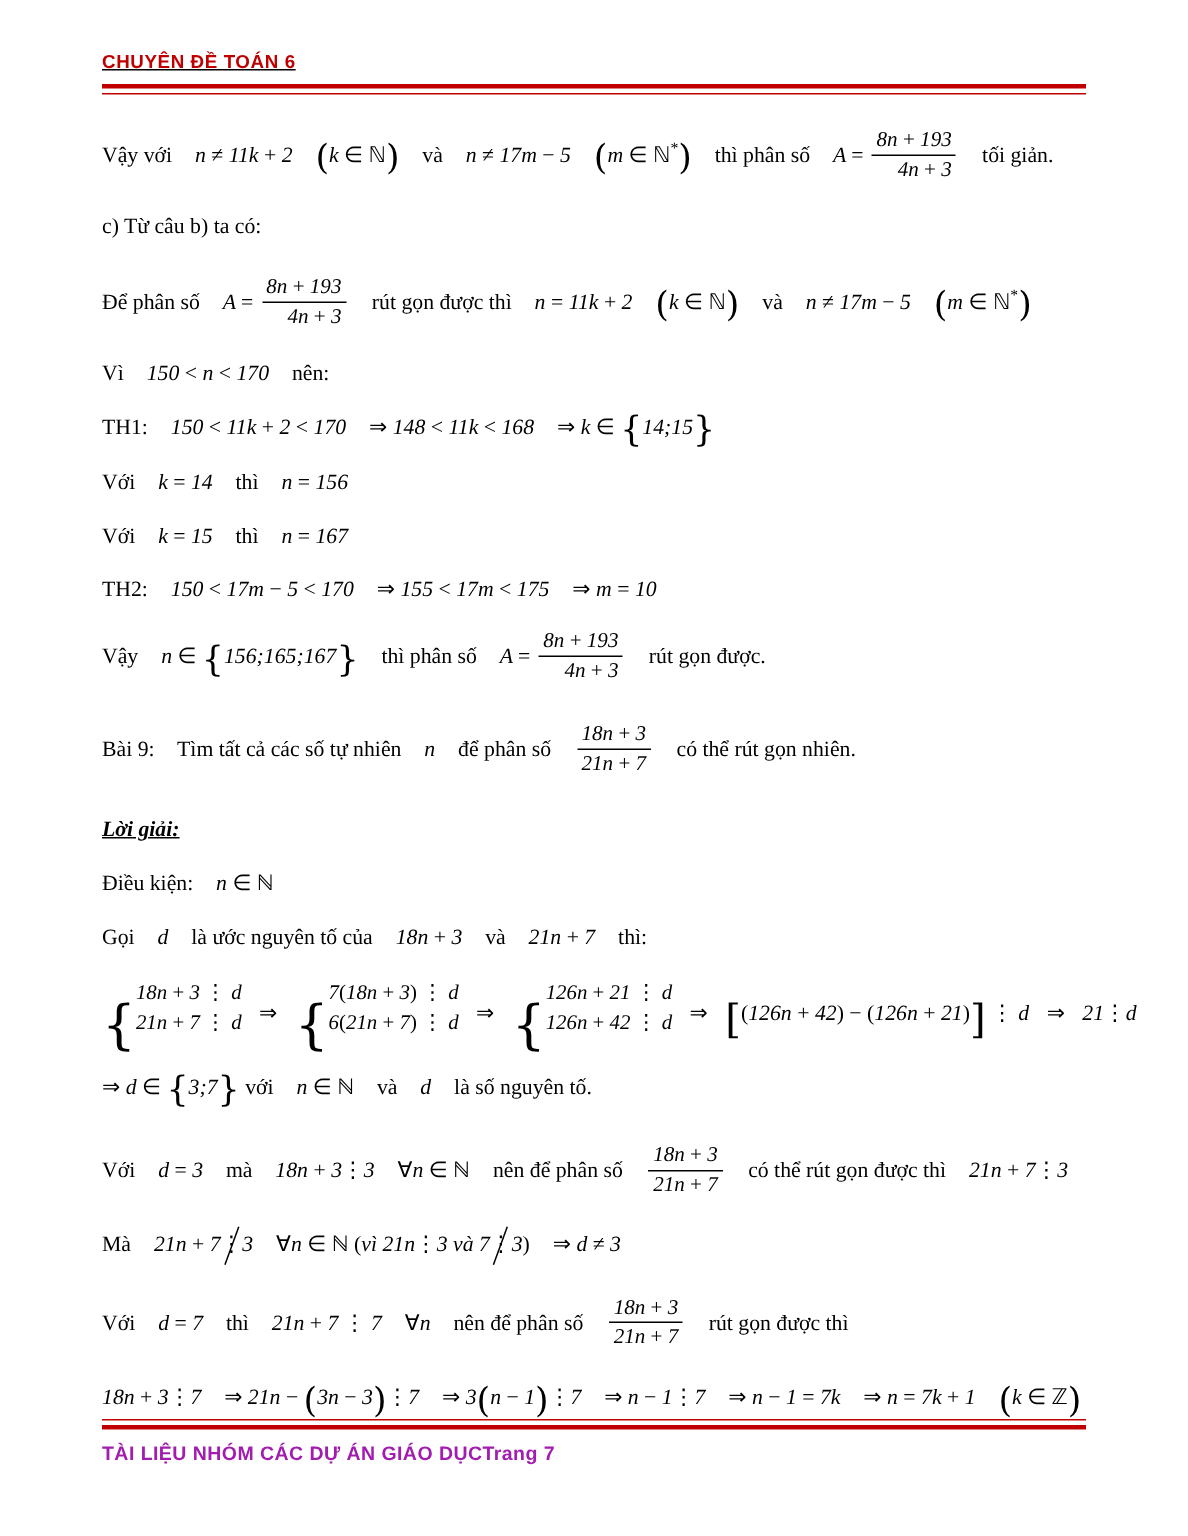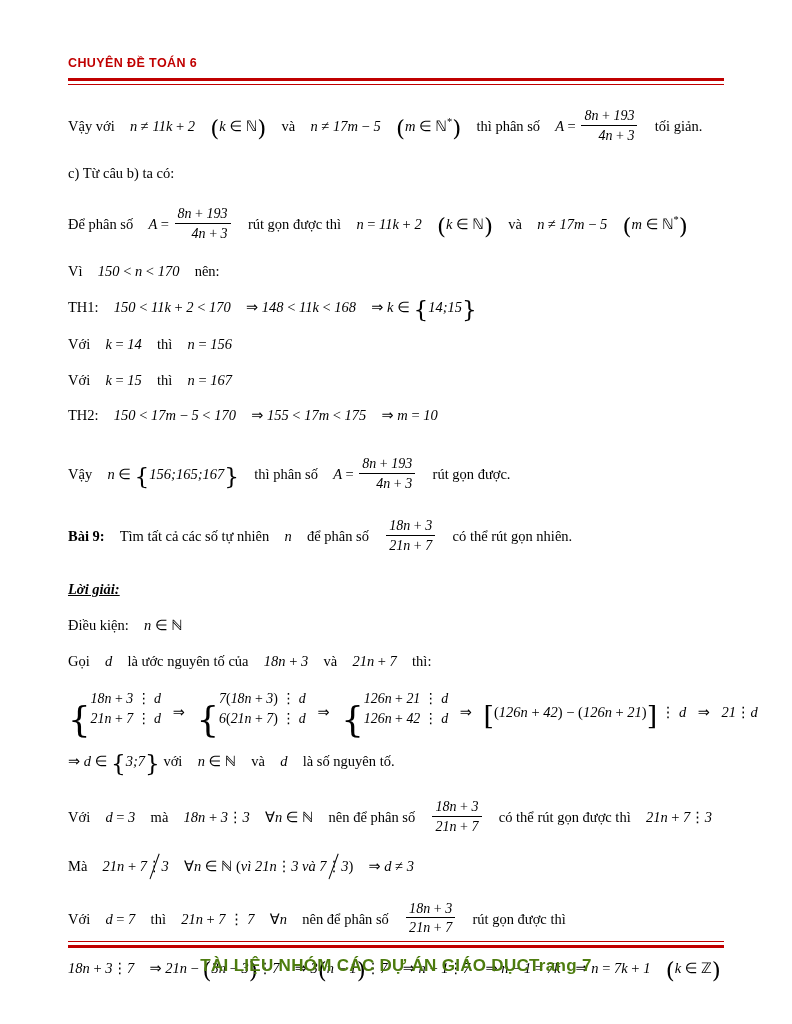--- a/index.html
+++ b/index.html
@@ -15,21 +15,22 @@
   }
   .page {
     position: relative;
     width: 792px;
     height: 1024px;
     box-sizing: border-box;
     padding: 0 68px;
   }
   
   .header {
-    padding-top: 56px;
+    padding-top: 34px;
+    text-decoration: underline;
   }
   .header-title {
     font-family: "Liberation Sans", sans-serif;
     font-weight: bold;
     font-size: 12.5px;
     letter-spacing: 0.4px;
     color: #c00000;
   }
   .rule-top {
     margin-top: 8px;
@@ -45,41 +46,41 @@
     bottom: 48px;
   }
   .rule-bottom {
     border-top: 1px solid #c00000;
     border-bottom: 3px solid #c00000;
     height: 3px;
     margin-bottom: 8px;
   }
   .footer-row {
     display: flex;
-    justify-content: center;
+    justify-content: flex-start;
     align-items: baseline;
     font-family: "Liberation Sans", sans-serif;
     font-weight: bold;
-    font-size: 17px;
-    color: #4d7c0f;
+    font-size: 13px;
+    color: #a21caf;
     letter-spacing: 0.3px;
   }
   
   .content {
     padding-top: 22px;
     font-size: 14.5px;
     line-height: 1.5;
   }
   .para {
     margin: 0 0 14px 0;
     white-space: nowrap;
   }
   .gap-lg { margin-bottom: 20px; }
   .gap-xl { margin-bottom: 26px; }
-  .bold { font-weight: bold; }
+  .bold { font-weight: normal; }
   .bold-italic-underline {
     font-weight: bold;
     font-style: italic;
     text-decoration: underline;
   }
   
   .m {
     font-family: "Liberation Serif", serif;
     font-style: italic;
   }
@@ -249,21 +250,21 @@
       <span>TH2:</span>
       <span class="sp"></span>
       <span class="m">150 <span class="up">&lt;</span> 17<span class="m">m</span> <span class="up">−</span> 5 <span class="up">&lt;</span> 170</span>
       <span class="sp"></span>
       <span class="m"><span class="up">⇒</span> 155 <span class="up">&lt;</span> 17<span class="m">m</span> <span class="up">&lt;</span> 175</span>
       <span class="sp"></span>
       <span class="m"><span class="up">⇒</span> m <span class="up">=</span> 10</span>
     </p>
 
 
-    <p class="para gap-xl" style="margin-top:28px;">
+    <p class="para gap-xl" style="margin-top:14px;">
       <span>Vậy</span>
       <span class="sp"></span>
       <span class="m">n <span class="up">∈</span> <span class="bigparen up">{</span>156;165;167<span class="bigparen up">}</span></span>
       <span class="sp"></span>
       <span>thì phân số</span>
       <span class="sp"></span>
       <span class="m">A <span class="up">=</span></span>
       <span class="frac">
         <span class="num m">8n <span class="up">+</span> 193</span>
         <span class="den m">4n <span class="up">+</span> 3</span>

